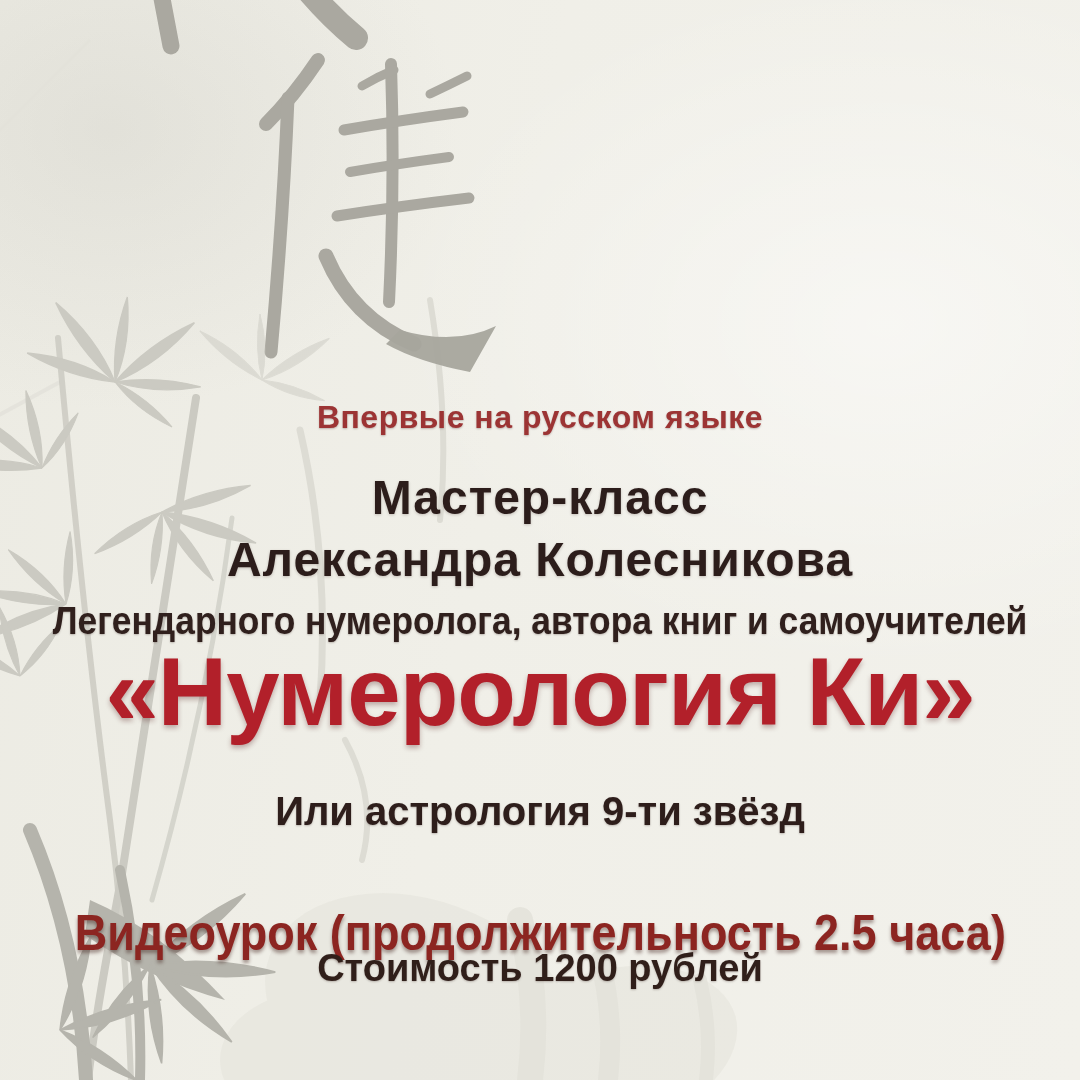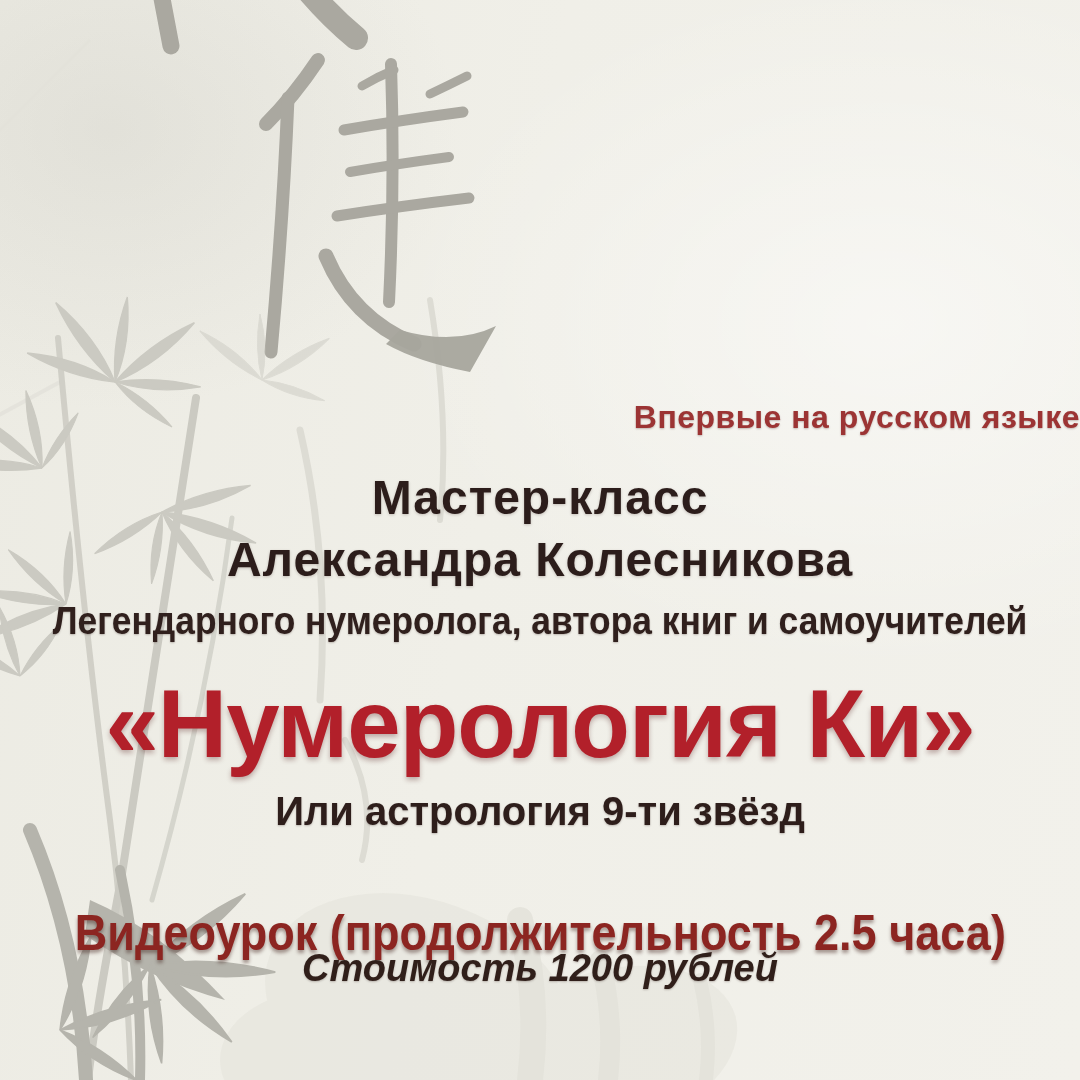--- a/index.html
+++ b/index.html
@@ -15,37 +15,37 @@
     font-family:"Liberation Sans", sans-serif;
   }
   .bg-art{position:absolute;left:0;top:0;width:1080px;height:1080px;}
   .line{
     position:absolute;left:0;width:1080px;
     margin:0;text-align:center;line-height:1;
     font-weight:bold;white-space:nowrap;
   }
   .squeeze{display:inline-block;transform-origin:center;white-space:nowrap;}
   .kicker{top:401px;font-size:32px;color:#9c3434;letter-spacing:.5px;
-    text-shadow:0 1px 2px rgba(70,25,20,.28);text-align:right;}
+    text-shadow:0 1px 2px rgba(70,25,20,.28);}
   .mc{color:#2c1d1b;font-size:48px;letter-spacing:1px;
     text-shadow:0 1px 3px rgba(40,20,15,.22);}
   .mc1{top:474px;}
   .mc2{top:536px;}
   .credentials{top:602px;font-size:38px;color:#30201d;
     text-shadow:0 1px 2px rgba(40,20,15,.25);}
   .credentials .squeeze{transform:scaleX(.93);}
-  .main-title{top:676px;font-size:96px;color:#b2202a;letter-spacing:-1px;
+  .main-title{top:644px;font-size:96px;color:#b2202a;letter-spacing:-1px;
     text-shadow:0 3px 5px rgba(70,10,10,.30);}
   .alt-title{top:791px;font-size:40px;color:#2e1e1b;
     text-shadow:0 1px 2px rgba(40,20,15,.25);}
   .format{top:867px;font-size:50px;color:#8c2521;
     text-shadow:0 3px 4px rgba(45,10,5,.40);margin-top:41px;}
   .format .squeeze{transform:scaleX(.90);}
   .price{top:949px;font-size:38px;color:#301f1a;
-    text-shadow:0 1px 2px rgba(40,20,15,.25);font-style:italic;}
+    text-shadow:0 1px 2px rgba(40,20,15,.25);}
 </style>
 </head>
 <body>
 
 <div class="poster">
 
   <svg class="bg-art" viewBox="0 0 1080 1080" aria-hidden="true">
     <defs>
       <path id="leaf" d="M0,0 Q32,-8 66,-2 Q32,7 0,0 Z"></path>
     </defs>

